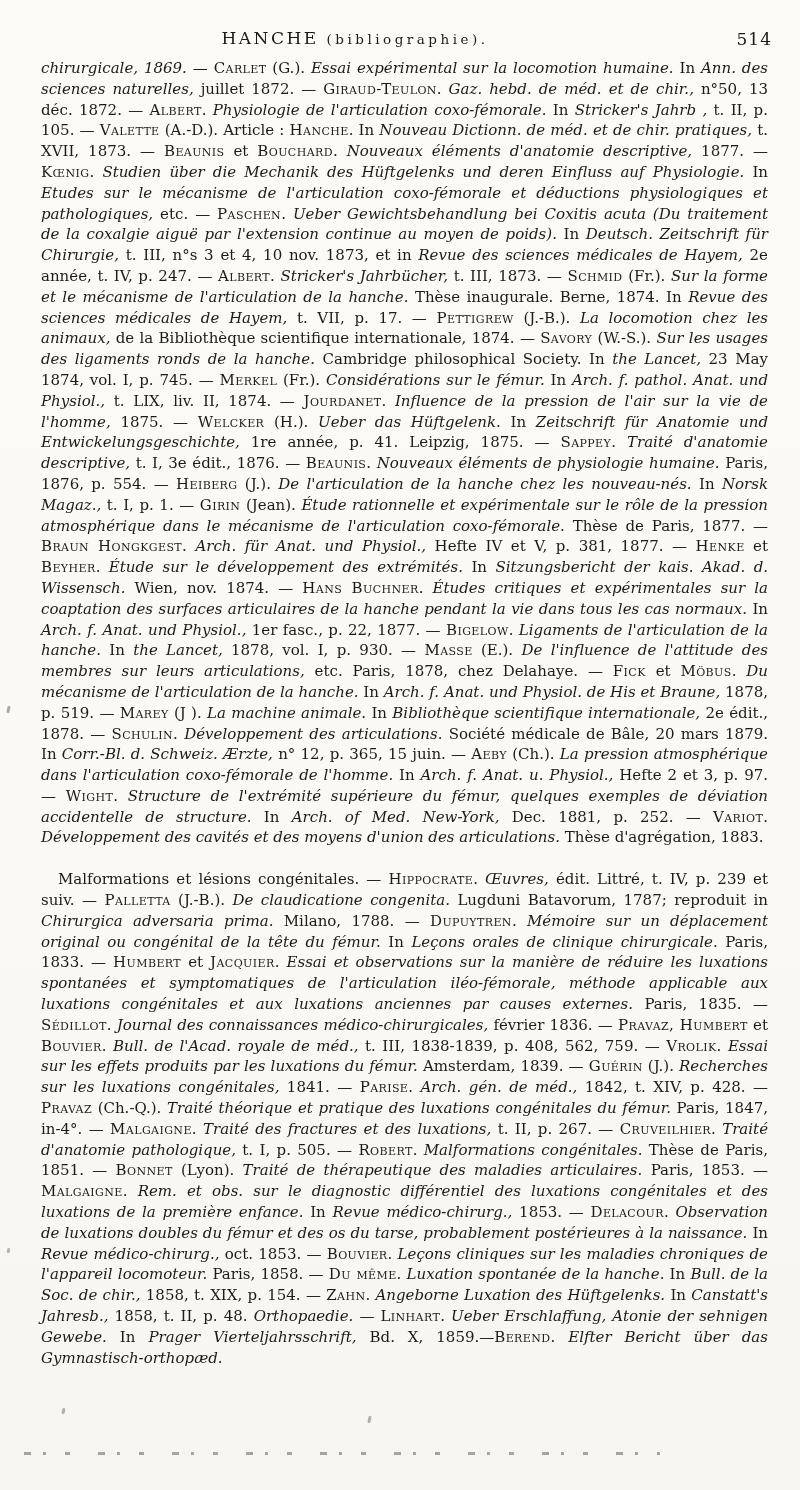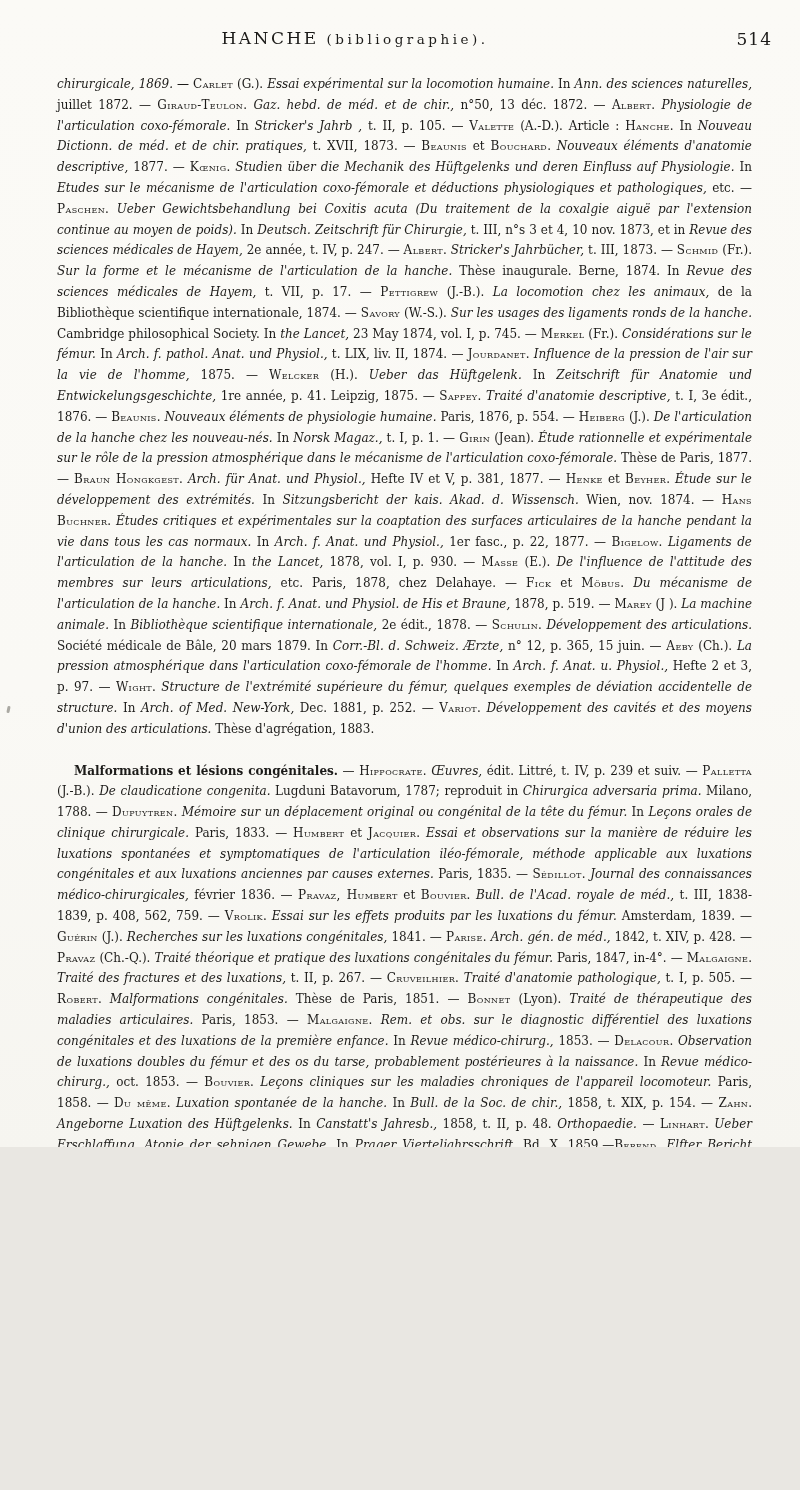--- a/index.html
+++ b/index.html
@@ -3,21 +3,21 @@
 <meta charset="utf-8">
 <style>
   html, body { margin: 0; padding: 0; }
   body {
     width: 800px; height: 1490px;
     background: #e9e7e2;
     font-family: "DejaVu Serif", "Liberation Serif", serif;
   }
   .page {
     position: relative;
-    width: 800px; height: 1147px;
+    width: 800px; height: 1490px;
     background: linear-gradient(180deg, #fbfaf6 0%, #faf9f5 60%, #f6f5f0 100%);
     color: #1c1b19;
     overflow: hidden;
   }
   
   .running-head {
     position: absolute; top: 28px; left: 0; right: 0; height: 26px;
   }
   .head-title {
     position: absolute; left: 0; right: 90px; text-align: center;
@@ -29,30 +29,30 @@
   }
   .page-number {
     position: absolute; right: 28px; top: 1px;
     font-size: 17px; letter-spacing: 1px;
   }
   
   .text-block {
     position: absolute; left: 41px; top: 58px; width: 727px;
   }
   p.entry {
-    margin: 16px; text-align: justify;
-    font-size: 12px; line-height: 20.8px;
+    margin: 0; text-align: justify;
+    font-size: 15px; line-height: 20.8px;
     text-justify: inter-word;
   }
   p.entry + p.entry { margin-top: 21px; }
   p.indented { text-indent: 17px; }
   .s-r { font-style: normal; }
   .s-i { font-style: italic; }
   .s-sc { font-variant: small-caps; letter-spacing: 0.4px; }
-  .s-b { font-weight: 700; }
+  .s-b { font-weight: 400; }
   
   .margin-speck {
     position: absolute; width: 3px; height: 7px;
     background: #6a675f; border-radius: 2px; opacity: .55;
     transform: rotate(12deg);
   }
   .speck-1 { left: 7px; top: 706px; }
   .speck-2 { left: 7px; top: 1248px; height: 5px; opacity: .45; }
   .speck-3 { left: 62px; top: 1408px; height: 6px; opacity: .5; }
   .speck-4 { left: 368px; top: 1416px; height: 7px; opacity: .5; }

